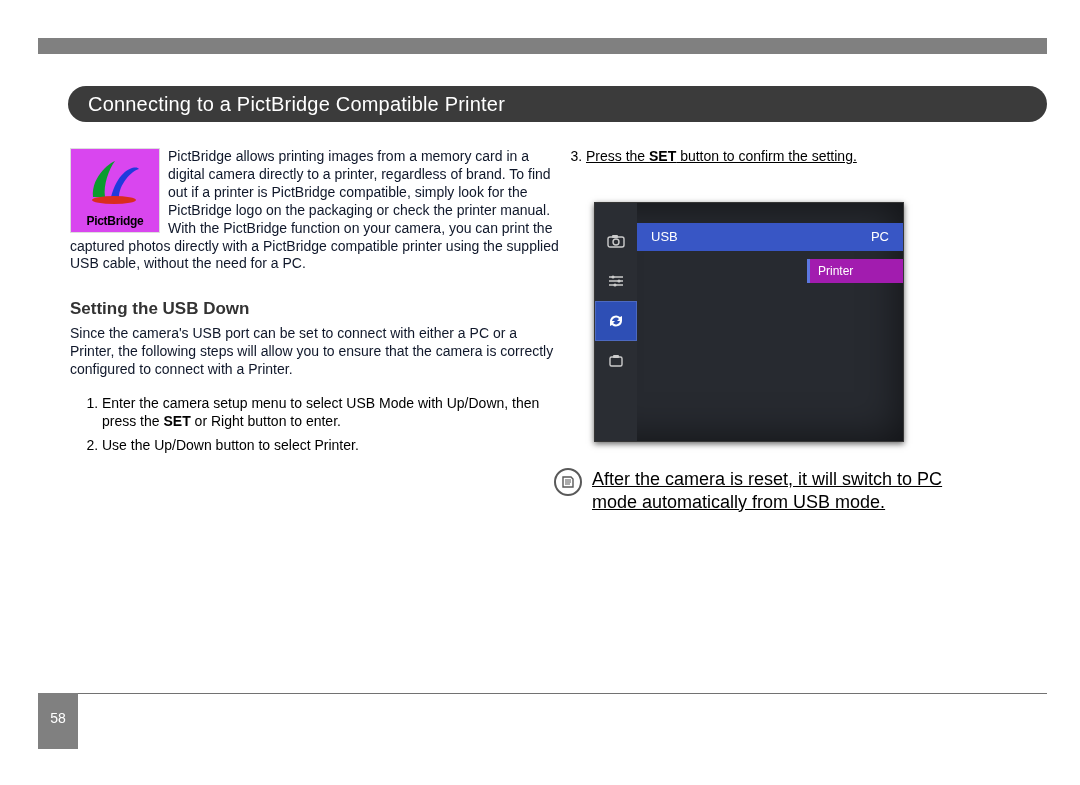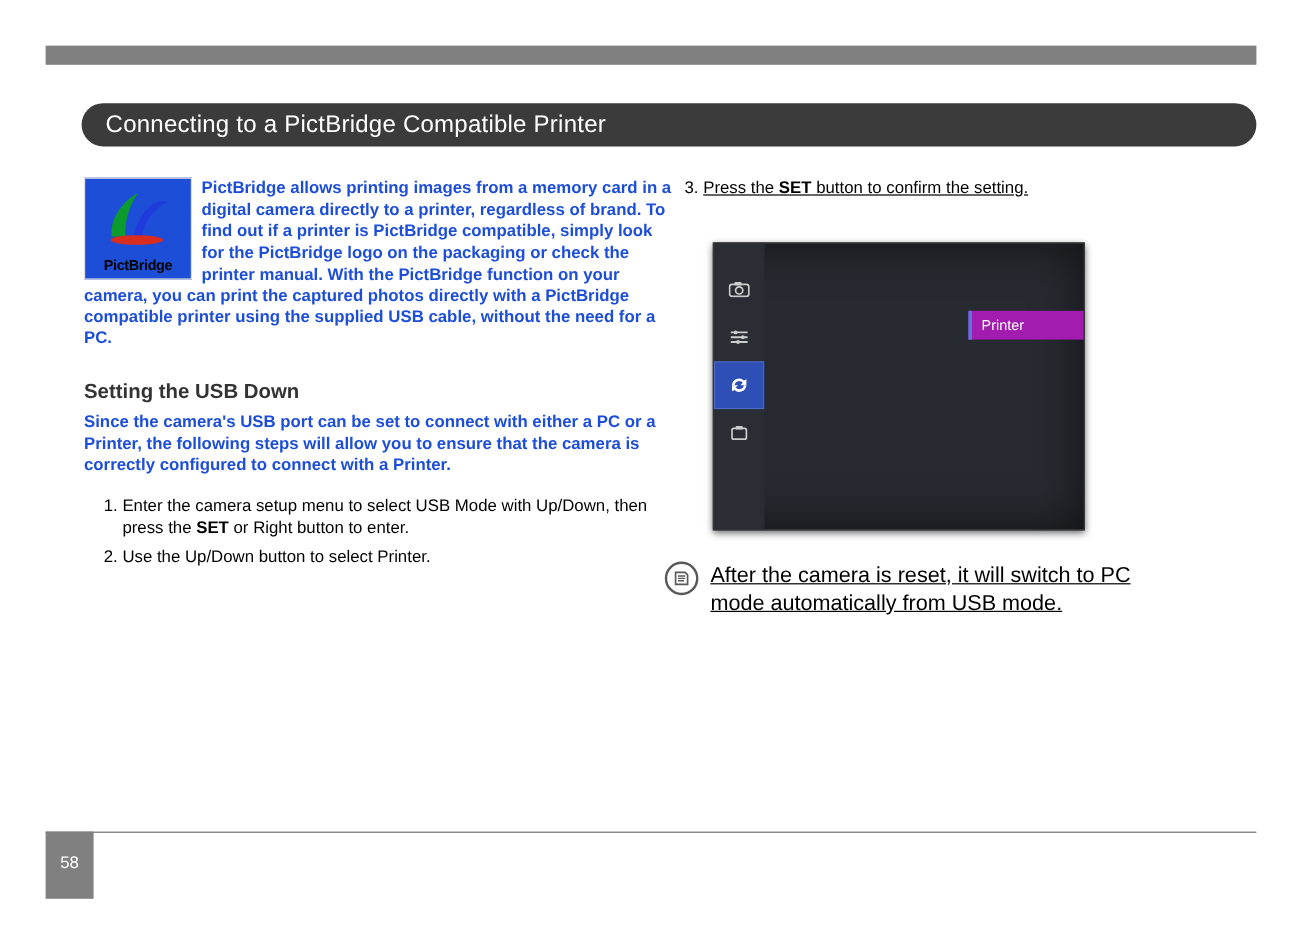--- a/index.html
+++ b/index.html
@@ -37,36 +37,35 @@
   .col-right {
     position: absolute;
     top: 148px; left: 554px; width: 430px; text-decoration: underline;
   }
   .pict-logo {
     float: left;
     width: 90px; height: 85px;
     margin-right: 8px;
     position: relative;
     border: 1px solid #ddd;
-    background: #1d4ed8;
+    background: #d946ef;
     padding-top: 6px;
   }
   .pict-logo svg { display: block; margin: 0 auto; }
   .pict-logo .lbl {
     position: absolute;
     bottom: 4px; left: 0; right: 0;
     text-align: center;
     font-size: 12px; font-weight: bold;
     letter-spacing: -0.3px;
   }
   .body-text {
     font-size: 14px;
     line-height: 1.28;
-    color: #1d4ed8;
-    font-weight: bold;
+    color: #0f172a;
   }
   .sub-heading {
     font-size: 17px;
     color: #333;
     margin-top: 26px;
     margin-bottom: 6px;
     font-weight: 600;
   }
   ol.steps {
     list-style: decimal;
@@ -217,20 +216,24 @@
             <path d="M16 10a6 6 0 0 1-10 4l-2 1v-5h5l-2 2a4 4 0 0 0 7-2z" fill="#fff"></path>
           </svg>
       </div>
       <div class="tabicon">
         <svg width="16" height="16" viewBox="0 0 16 16">
             <rect x="2" y="4" width="12" height="9" rx="1.5" fill="none" stroke="#ccc" stroke-width="1.4"></rect>
             <rect x="5" y="2" width="6" height="3" rx="1" fill="#ccc"></rect>
           </svg>
       </div>
     </div>
+    <div class="usb-row">
+      <span>USB</span>
+      <span>PC</span>
+    </div>
     <div class="printer-badge">
       <span>Printer</span>
     </div>
   </div>
 
   <div class="note">
     <div class="note-icon">
       <svg width="16" height="16" viewBox="0 0 16 16">
           <path d="M3 3h8l2 2v8H3z" fill="none" stroke="#595959" stroke-width="1.4"></path>
           <path d="M5 6h6M5 8h6M5 10h5" stroke="#595959" stroke-width="1.2"></path>

